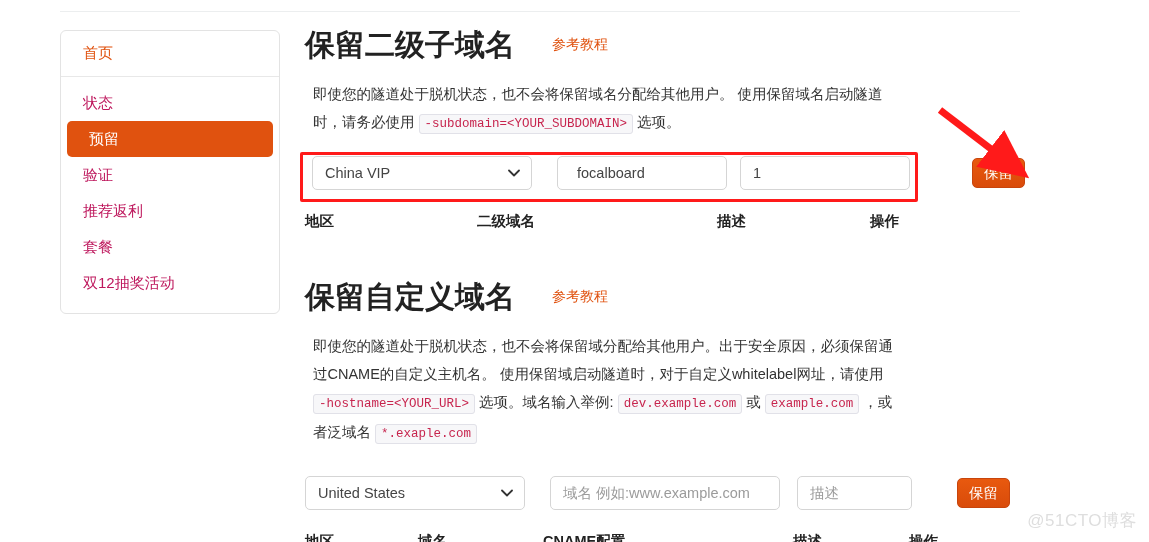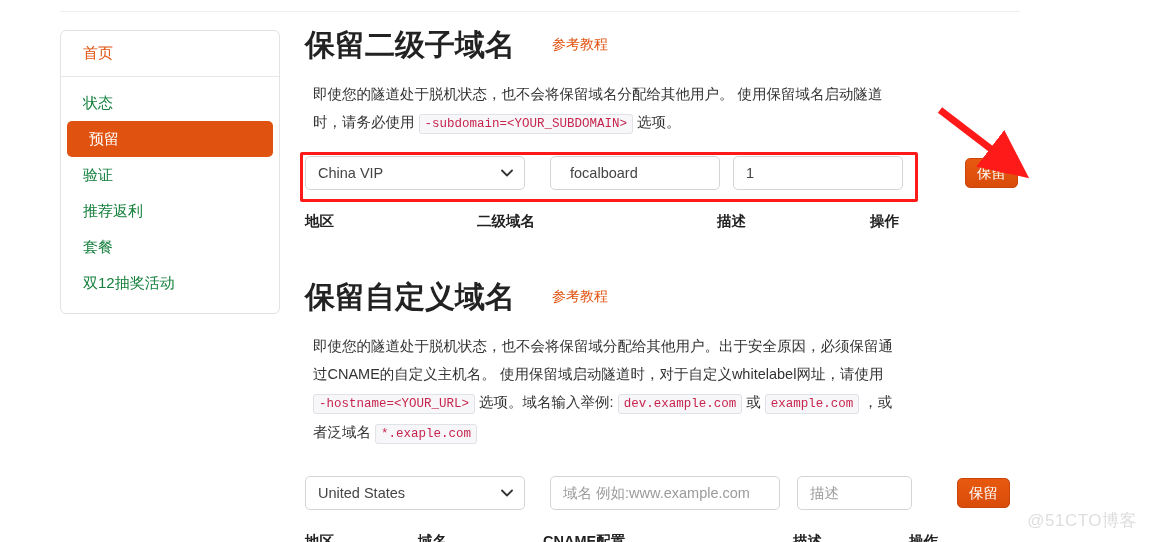--- a/index.html
+++ b/index.html
@@ -52,21 +52,21 @@
     font-size: 15px;
     text-decoration: none;
   }
   .side-list {
     padding: 8px 0 12px 0;
   }
   .side-item {
     display: block;
     padding: 9px 0 9px 22px;
     font-size: 15px;
-    color: #15803d;
+    color: #be185d;
     text-decoration: none;
     line-height: 1.2;
   }
   .side-item.active {
     background: #e0520f;
     color: #ffffff;
     border-radius: 5px;
     margin: 0 6px;
   }
 
@@ -229,21 +229,21 @@
         <h2 class="sec-title">保留二级子域名</h2>
         <a href="#" class="sec-link">参考教程</a>
       </div>
 
       <p class="sec-desc">
         <span>即使您的隧道处于脱机状态，也不会将保留域名分配给其他用户。 使用保留域名启动隧道时，请务必使用</span>
         <code class="chip">-subdomain=&lt;YOUR_SUBDOMAIN&gt;</code>
         <span>选项。</span>
       </p>
 
-      <div class="form-row" style="margin-top:18px;">
+      <div class="form-row" style="margin-top:18px;justify-content:flex-end;">
         <span class="select-wrap">
           <select class="ctl" style="width:220px;">
             <option>China VIP</option>
             <option>United States</option>
           </select>
           <span class="chev">
             <svg width="12" height="8" viewBox="0 0 12 8">
                 <path d="M1 1.5 L6 6.5 L11 1.5" stroke="#333" stroke-width="1.8" fill="none" stroke-linecap="round" stroke-linejoin="round"></path>
               </svg>
           </span>

